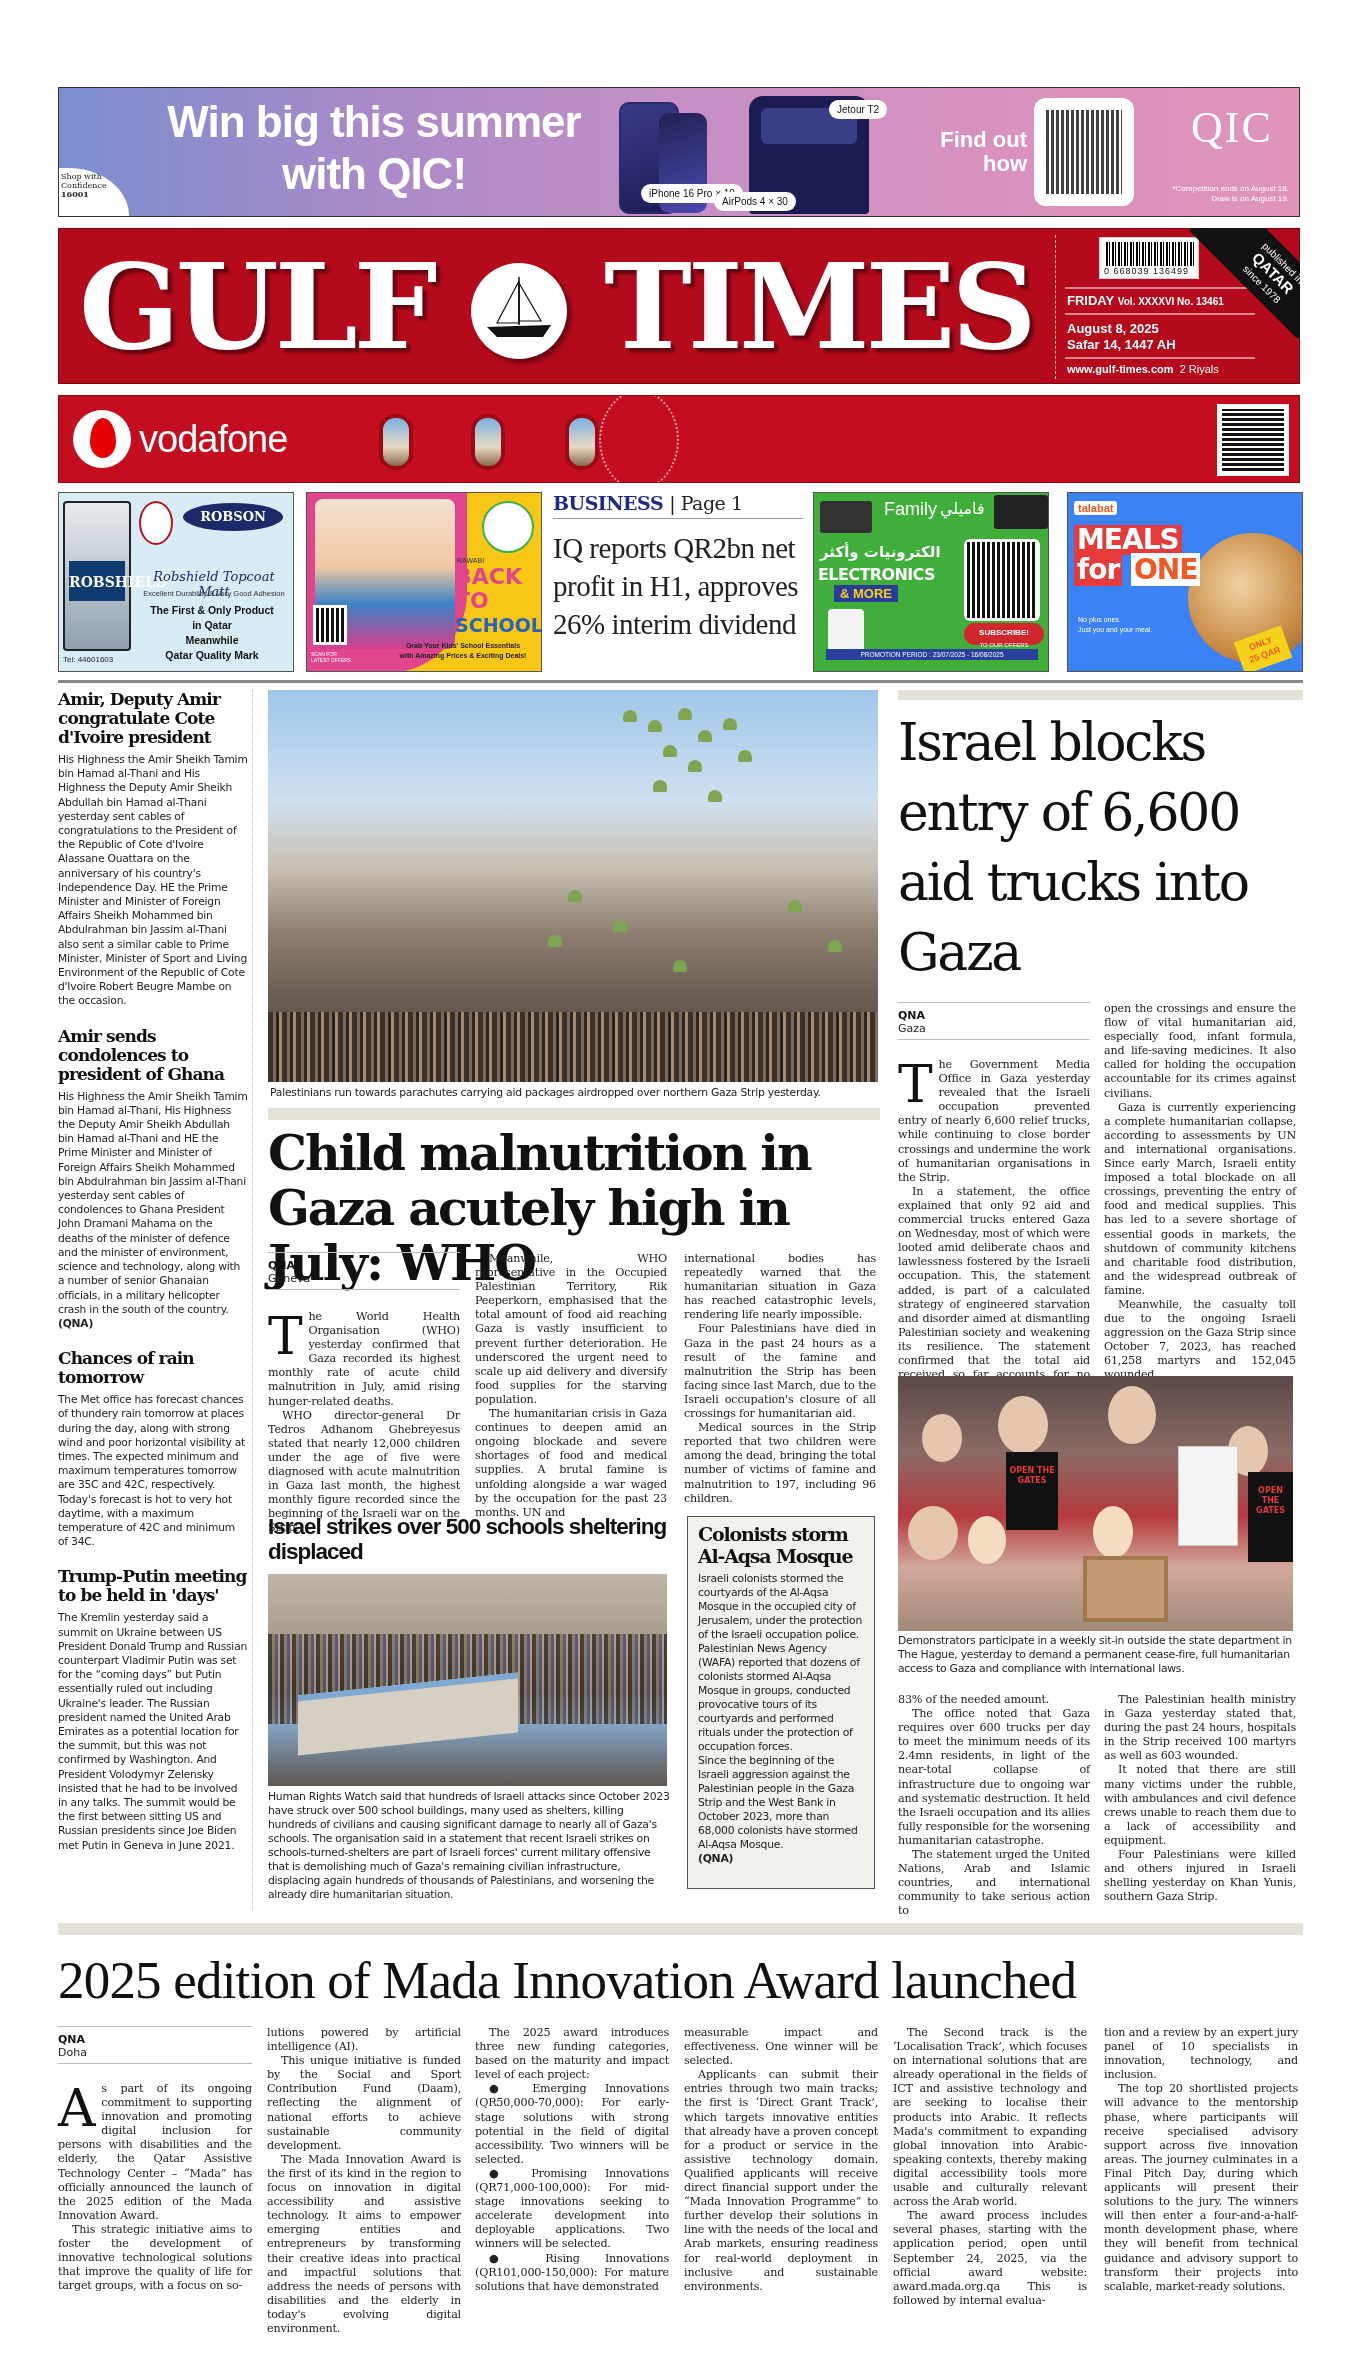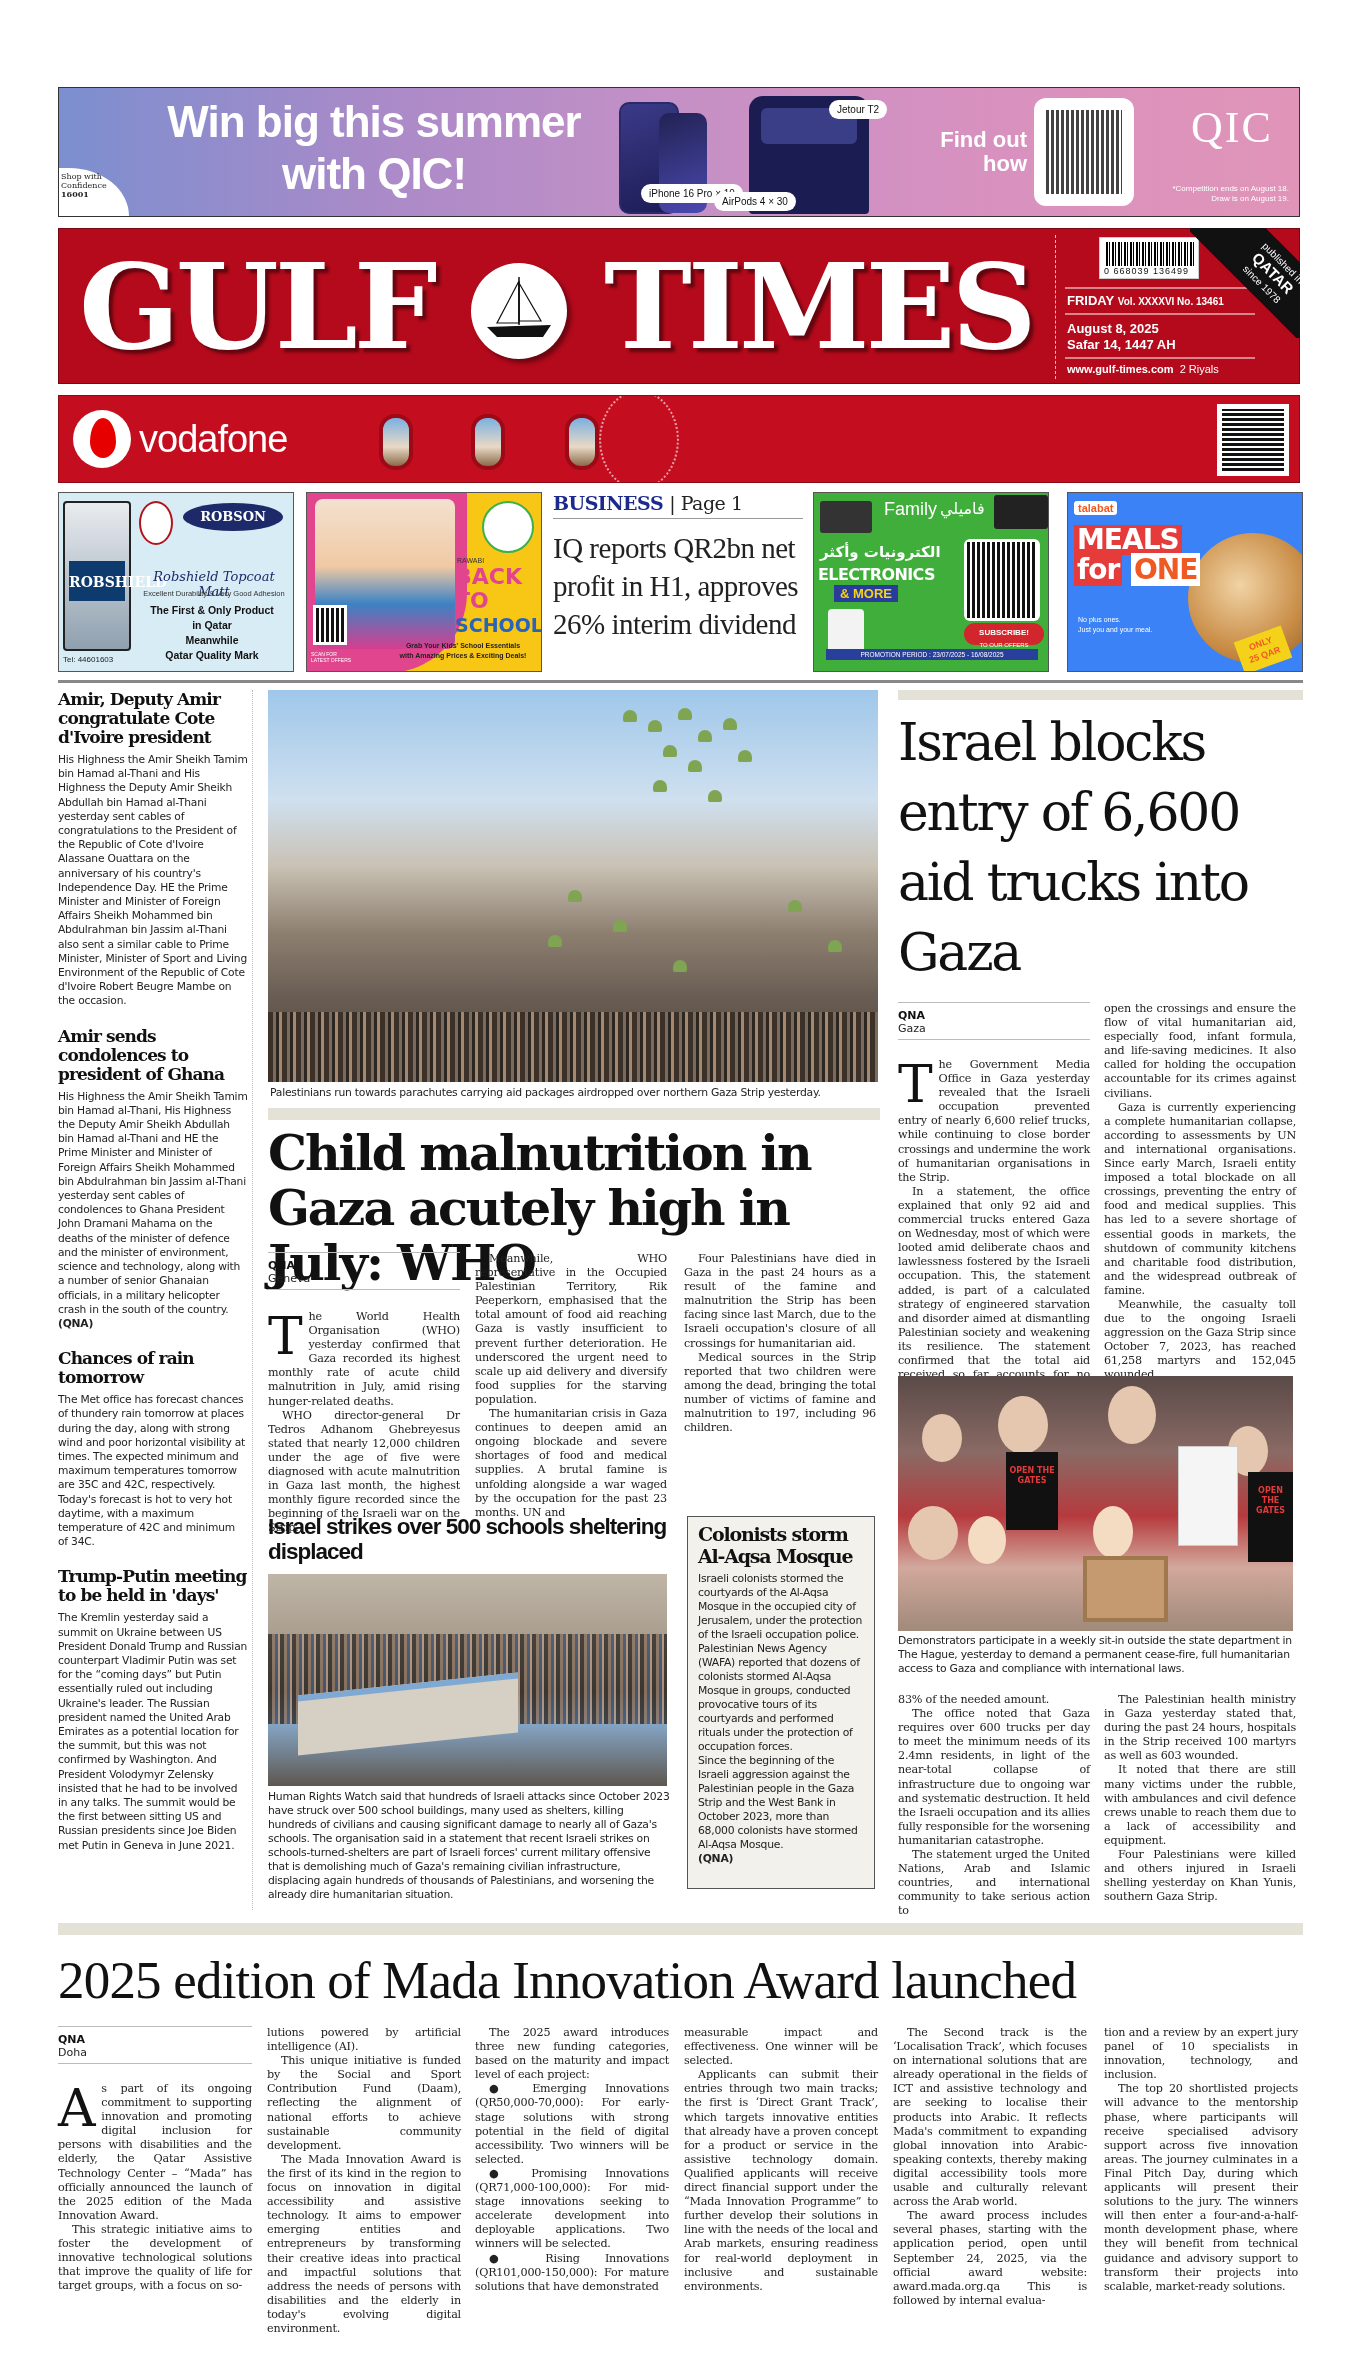--- a/index.html
+++ b/index.html
@@ -335,20 +335,21 @@
 <div class="body" style="left:268px;top:1310px;width:192px">
   <span class="drop">T</span>
   <p class="first">he World Health Organisation (WHO) yesterday confirmed that Gaza recorded its highest monthly rate of acute child malnutrition in July, amid rising hunger-related deaths.</p>
   <p>WHO director-general Dr Tedros Adhanom Ghebreyesus stated that nearly 12,000 children under the age of five were diagnosed with acute malnutrition in Gaza last month, the highest monthly figure recorded since the beginning of the Israeli war on the Strip.</p>
 </div>
 <div class="body" style="left:475px;top:1252px;width:192px">
   <p>Meanwhile, WHO representative in the Occupied Palestinian Territory, Rik Peeperkorn, emphasised that the total amount of food aid reaching Gaza is vastly insufficient to prevent further deterioration. He underscored the urgent need to scale up aid delivery and diversify food supplies for the starving population.</p>
   <p>The humanitarian crisis in Gaza continues to deepen amid an ongoing blockade and severe shortages of food and medical supplies. A brutal famine is unfolding alongside a war waged by the occupation for the past 23 months. UN and</p>
 </div>
 <div class="body" style="left:684px;top:1252px;width:192px">
+  <p class="first">international bodies has repeatedly warned that the humanitarian situation in Gaza has reached catastrophic levels, rendering life nearly impossible.</p>
   <p>Four Palestinians have died in Gaza in the past 24 hours as a result of the famine and malnutrition the Strip has been facing since last March, due to the Israeli occupation's closure of all crossings for humanitarian aid.</p>
   <p>Medical sources in the Strip reported that two children were among the dead, bringing the total number of victims of famine and malnutrition to 197, including 96 children.</p>
 </div>
 
 <div id="schoolhed" class="abs">Israel strikes over 500 schools sheltering displaced</div>
 <div id="photo2" class="photo">
   <div class="crowd"></div>
     <div class="wall"></div>
 </div>
 <div class="caption" style="left:268px;top:1790px;width:404px">Human Rights Watch said that hundreds of Israeli attacks since October 2023 have struck over 500 school buildings, many used as shelters, killing hundreds of civilians and causing significant damage to nearly all of Gaza's schools. The organisation said in a statement that recent Israeli strikes on schools-turned-shelters are part of Israeli forces' current military offensive that is demolishing much of Gaza's remaining civilian infrastructure, displacing again hundreds of thousands of Palestinians, and worsening the already dire humanitarian situation.</div>

